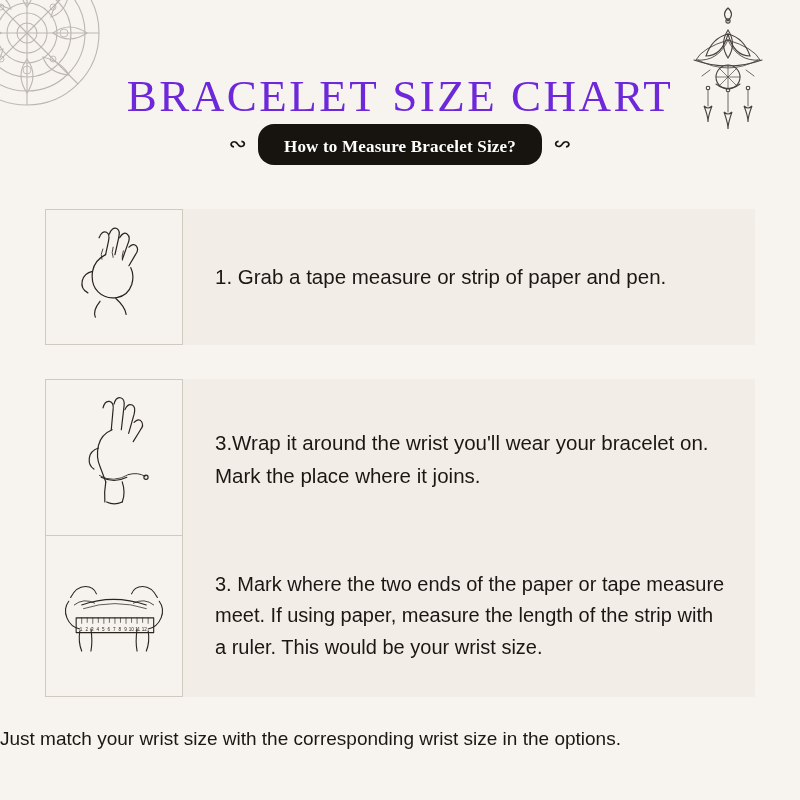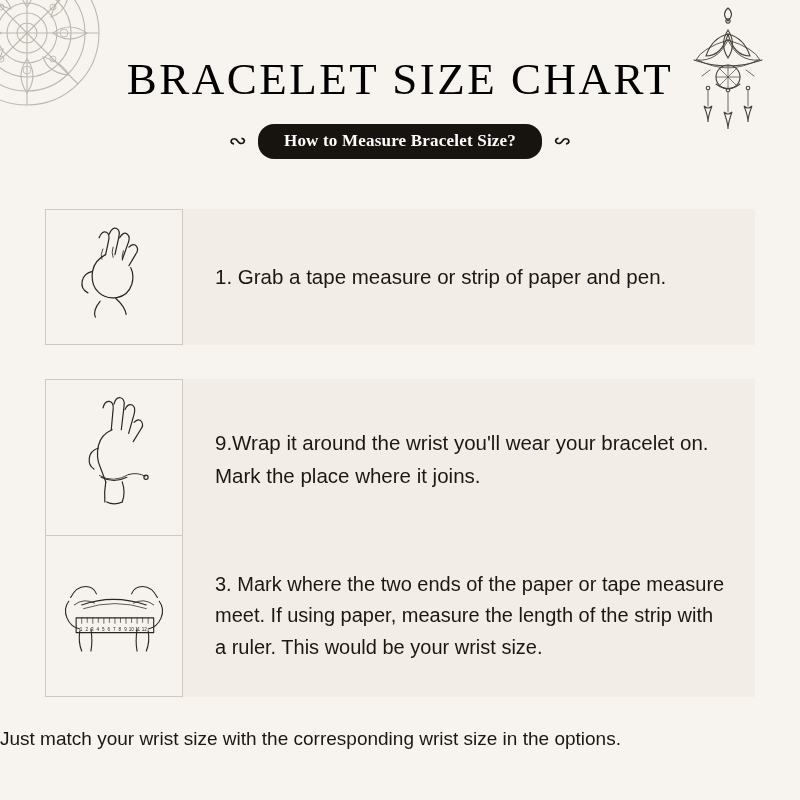--- a/index.html
+++ b/index.html
@@ -41,47 +41,47 @@
     top: 4px;
     width: 92px;
     height: 140px;
     opacity: 0.85;
     pointer-events: none;
   }
 
   
   .title {
     position: absolute;
-    top: 53px;
+    top: 70px;
     left: 0;
     width: 800px;
     text-align: center;
     font-family: "Liberation Serif", serif;
     font-size: 45px;
     letter-spacing: 2.5px;
-    color: #000000;
+    color: #6d28d9;
     font-weight: 400;
   }
 
   
   .subtitle-row {
     position: absolute;
     top: 124px;
     left: 0;
     width: 800px;
     display: flex;
     align-items: center;
     justify-content: center;
     gap: 11px;
   }
   .pill {
     background: #17140f;
     color: #ffffff;
     border-radius: 16px;
-    padding: 7px 26px 8px 26px;
+    padding: 13px 26px 8px 26px;
     font-family: "Liberation Serif", serif;
     font-size: 17px;
     font-weight: bold;
     letter-spacing: 0.2px;
     white-space: nowrap;
   }
   .flourish {
     font-family: "Liberation Serif", serif;
     font-size: 22px;
     color: #17140f;
@@ -257,21 +257,21 @@
           <path d="M51 95 q-2 12 -1 22"></path>
           <path d="M52 117 q8 4 17 0"></path>
           <path d="M69 95 q4 12 0 22"></path>
           <path d="M46 90 q14 7 28 0"></path>
           <path d="M44 88 q15 9 32 -1" stroke-width="0.9"></path>
           <path d="M76 87 q10 -3 18 2" stroke-width="1"></path>
           <circle cx="95" cy="90" r="2.3"></circle>
         </g>
       </svg>
     </div>
-    <div class="step-text">9.Wrap it around the wrist you'll wear your bracelet on. Mark the place where it joins.</div>
+    <div class="step-text">3.Wrap it around the wrist you'll wear your bracelet on. Mark the place where it joins.</div>
   </div>
 
   <div class="step step-3">
     <div class="thumb">
       <svg viewBox="0 0 130 120" width="120" height="112">
         <g fill="none" stroke="#2a241d" stroke-width="1.2" stroke-linecap="round" stroke-linejoin="round">
 
           <path d="M18 40 q6 -12 16 -12 q9 0 12 8"></path>
           <path d="M16 44 q-6 8 -2 18 q4 10 14 12"></path>
           <path d="M28 76 q-2 12 2 22"></path>

